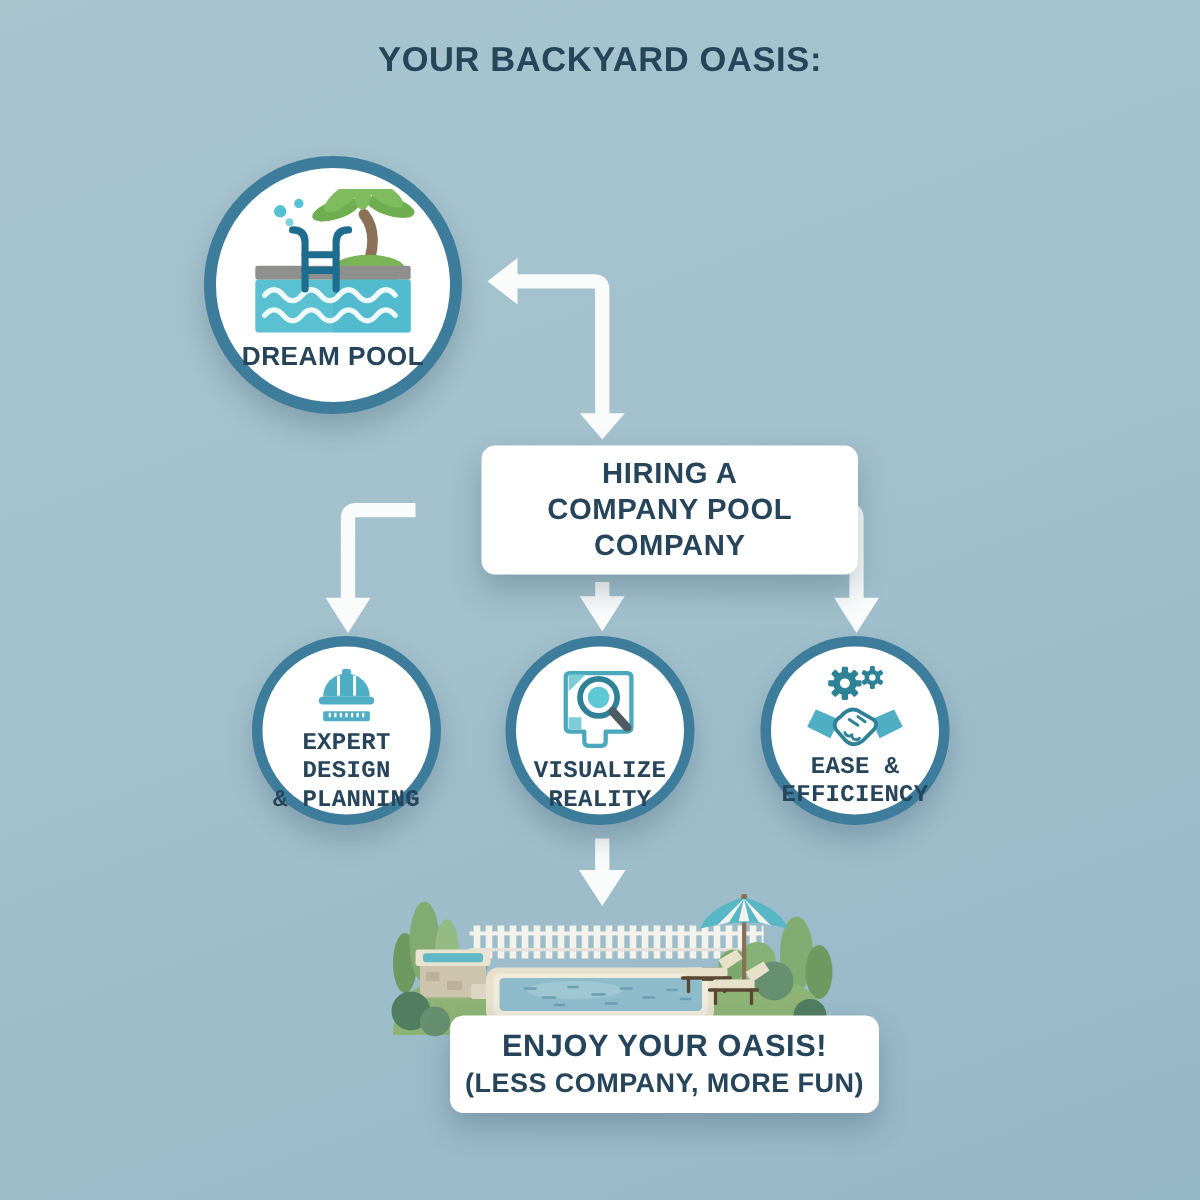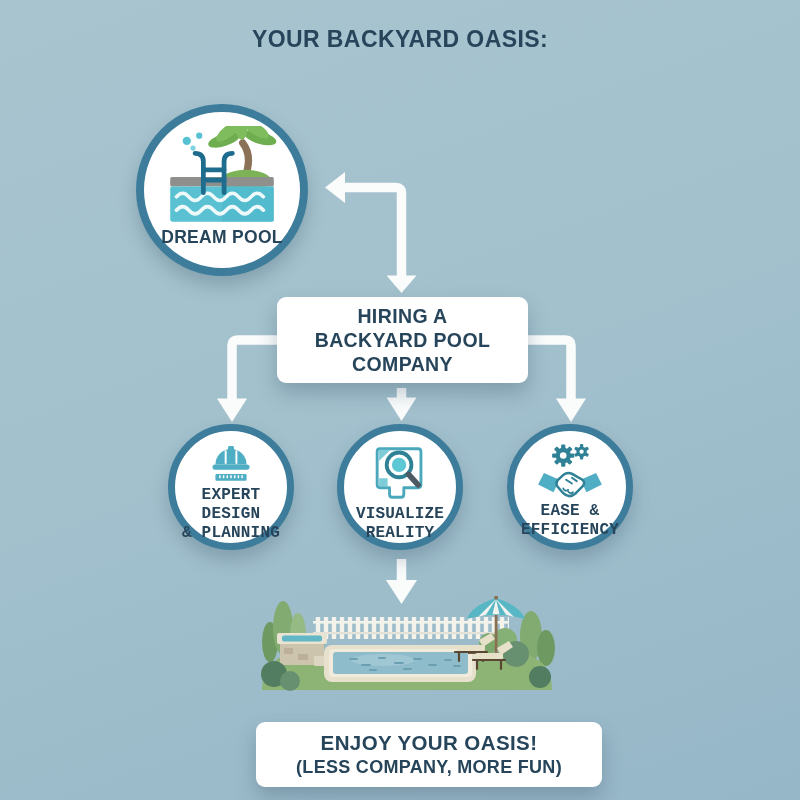--- a/index.html
+++ b/index.html
@@ -22,24 +22,24 @@
   .dream .label{font-size:17.5px;font-weight:bold;color:var(--text-dark,#22405a);letter-spacing:.3px;margin-top:5px;text-align:right;}
   .benefit{width:126px;height:126px;top:424px;padding-top:12px;}
   .benefit .label{font-size:16px;font-weight:bold;color:var(--text-dark,#22405a);line-height:19px;letter-spacing:.2px;margin-top:3px;font-family:Liberation Mono, monospace;}
   .b-left{left:168px;}
   .b-mid{left:337px;}
   .b-right{left:507px;}
   .white-box{
     position:absolute;background:var(--node-fill,#fff);border-radius:9px;z-index:3;
     box-shadow:0 10px 20px rgba(42,68,88,.28);
     display:flex;flex-direction:column;align-items:center;justify-content:center;text-align:center;
-    color:var(--text-dark,#25455c);font-weight:bold;
+    color:var(--text-dark,#25455c);font-weight:bold;margin-left:44px;
   }
   .central{left:277px;top:297px;width:251px;height:86px;font-size:19.5px;line-height:24px;letter-spacing:.4px;}
-  .outcome{left:256px;top:722px;width:346px;height:65px;z-index:4;}
+  .outcome{left:256px;top:677px;width:286px;height:65px;z-index:4;}
   .outcome .l1{font-size:20.5px;line-height:26px;letter-spacing:.4px;}
   .outcome .l2{font-size:18px;line-height:23px;letter-spacing:.3px;}
   .arrows{position:absolute;left:0;top:0;z-index:1;pointer-events:none;}
   .scene{position:absolute;left:258px;top:596px;width:298px;height:96px;z-index:2;}
   .icon-wrap{display:block;}
 </style>
 </head>
 <body>
 
 <div class="stage">
@@ -89,21 +89,21 @@
         <path d="M38,64 L38,34 Q38,26 30,26"></path>
         <path d="M58,64 L58,34 Q58,26 66,26"></path>
         <path d="M38,42 H58 M38,52 H58"></path>
       </g>
     </svg>
     <div class="label">DREAM POOL</div>
   </div>
 
   <div class="white-box central">
     <div>HIRING A</div>
-    <div>BACKYARD POOL</div>
+    <div>COMPANY POOL</div>
     <div>COMPANY</div>
   </div>
 
   <div class="node-circle benefit b-left">
     <svg class="icon-wrap" width="66" height="54" viewBox="0 0 66 54">
       <path d="M12,29 a21,21 0 0 1 42,0 z" fill="#4fadc4"></path>
       <rect x="29" y="4" width="8" height="12" rx="2" fill="#4fadc4"></rect>
       <rect x="24.5" y="10" width="2.6" height="18" fill="#ffffff"></rect>
       <rect x="39" y="10" width="2.6" height="18" fill="#ffffff"></rect>
       <rect x="8" y="29" width="50" height="7" rx="3.5" fill="#4fadc4"></rect>

